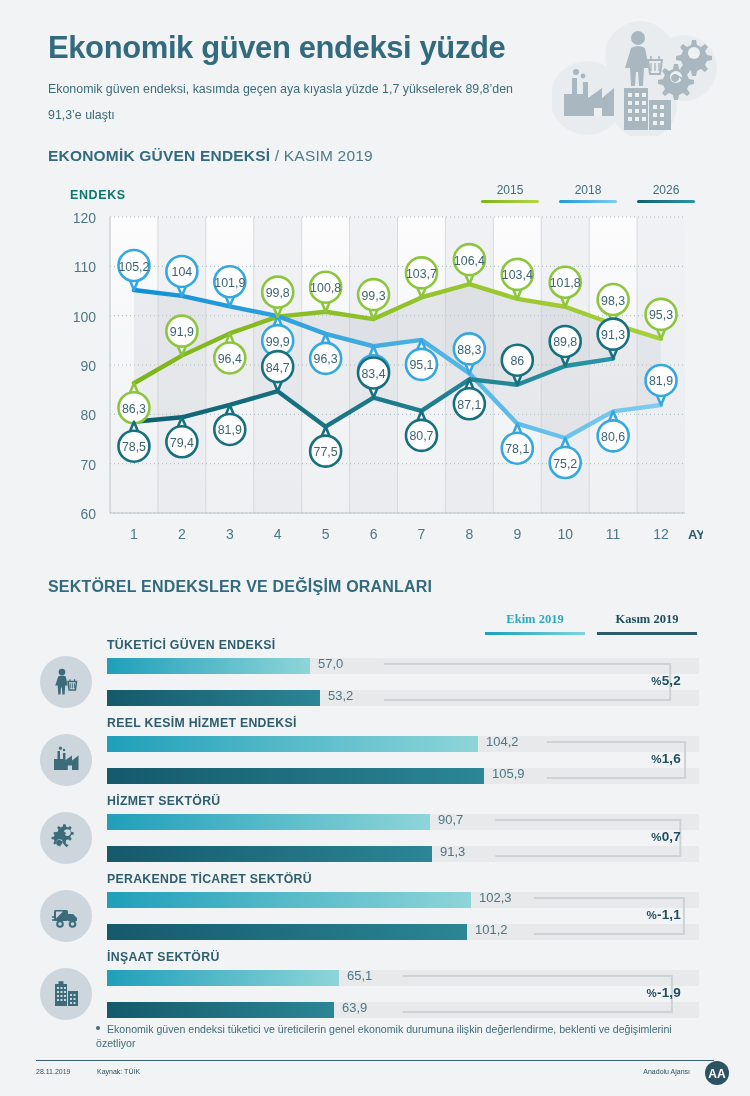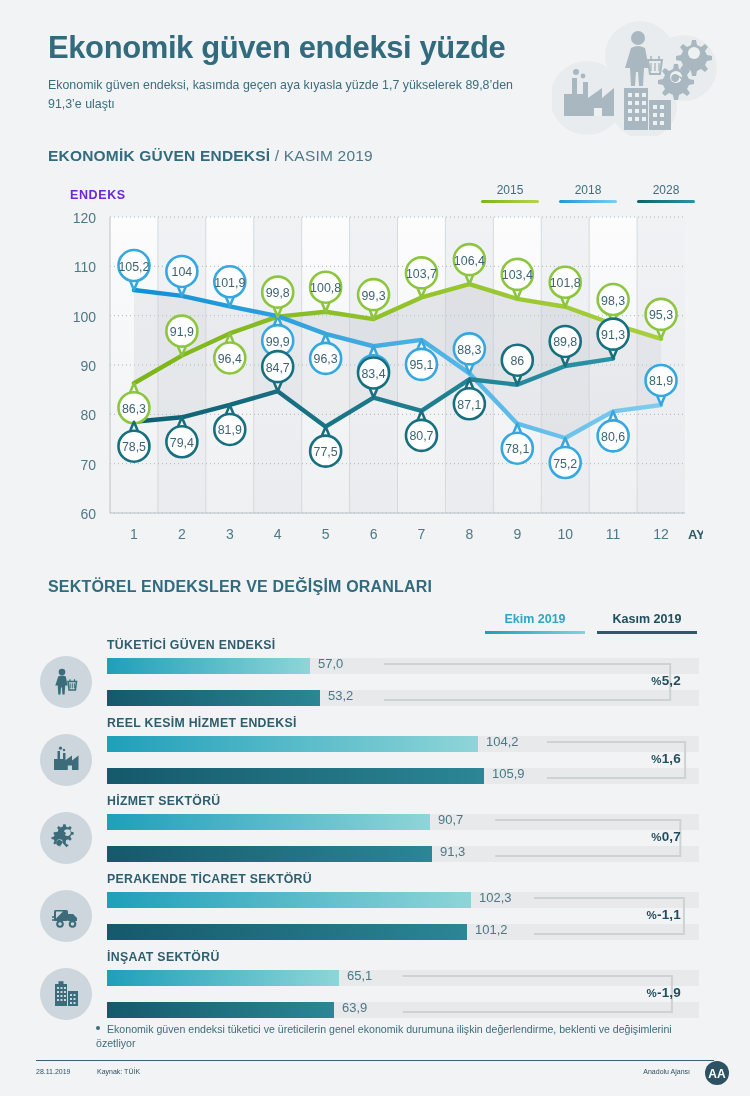--- a/index.html
+++ b/index.html
@@ -12,52 +12,52 @@
   .page { position: relative; width: 750px; height: 1096px; background: #f2f3f4; overflow: hidden; }
 
   
   .header { position: absolute; left: 0; top: 0; width: 750px; height: 140px; }
   .title {
     position: absolute; left: 48px; top: 30px;
     font-size: 31px; font-weight: bold; color: #336b7e; letter-spacing: -0.4px;
   }
   .subtitle {
     position: absolute; left: 48px; top: 76px; width: 490px;
-    font-size: 12.4px; line-height: 19px; color: #3c6d7c;
+    font-size: 12.4px; line-height: 26px; color: #3c6d7c;
   }
   .header-icons { position: absolute; right: 18px; top: 16px; width: 180px; height: 120px; }
 
   
   .chart-head {
     position: absolute; left: 48px; top: 147px;
     font-size: 15.5px; color: #336b7e; letter-spacing: 0.2px;
   }
   .chart-head b { font-weight: bold; }
   .chart-head span { font-weight: normal; color: #4d7a88; }
 
   .endeks-label {
     position: absolute; left: 70px; top: 188px;
-    font-size: 12.5px; font-weight: bold; color: #6d28d9; letter-spacing: 0.6px;
+    font-size: 12.5px; font-weight: bold; color: #0f766e; letter-spacing: 0.6px;
   }
   .legend { position: absolute; right: 55px; top: 183px; display: flex; gap: 20px; }
   .legend-item { width: 58px; text-align: center; }
   .legend-item .lg-text { font-size: 12px; color: #3d6f7e; padding-bottom: 3px; }
   .legend-item .lg-bar { height: 3px; border-radius: 2px; }
 
   .chartbox { position: absolute; left: 48px; top: 205px; width: 655px; height: 350px; }
   .chart-svg { position: absolute; left: 0; top: 0; }
 
   
   .sector-head {
     position: absolute; left: 48px; top: 578px;
     font-size: 16px; font-weight: bold; color: #336b7e; letter-spacing: 0.2px;
   }
   .col-heads { position: absolute; left: 485px; top: 612px; width: 220px; display: flex; gap: 12px; }
   .col-head { width: 100px; text-align: center; }
-  .col-head .ch-text { font-size: 12.5px; font-weight: bold; padding-bottom: 5px; }
+  .col-head .ch-text { font-size: 12.5px; font-weight: bold; padding-bottom: 5px; font-family: Liberation Serif, serif; }
   .col-head .ch-line { height: 2.5px; }
   .ch-prev .ch-text { color: #2aa8c4; }
   .ch-prev .ch-line { background: linear-gradient(90deg,#1aa0bd,#7fd3dd); }
   .ch-cur .ch-text { color: #1f4f5e; }
   .ch-cur .ch-line { background: #2c5c6b; }
 
   .rows { position: absolute; left: 0; top: 638px; width: 750px; }
   .srow { position: relative; height: 78px; }
   .sicon {
     position: absolute; left: 40px; top: 18px; width: 52px; height: 52px;
@@ -182,21 +182,21 @@
   <div class="legend">
     <div class="legend-item">
       <div class="lg-text">2015</div>
       <div class="lg-bar" style="background:linear-gradient(90deg,#7cb518,#b7d44a);"></div>
     </div>
     <div class="legend-item">
       <div class="lg-text">2018</div>
       <div class="lg-bar" style="background:linear-gradient(90deg,#1f9ad6,#7fcdf0);"></div>
     </div>
     <div class="legend-item">
-      <div class="lg-text">2028</div>
+      <div class="lg-text">2026</div>
       <div class="lg-bar" style="background:linear-gradient(90deg,#11606f,#2a93a5);"></div>
     </div>
   </div>
 
   <div class="chartbox">
     <svg class="chart-svg" id="chart" width="655" height="350" viewBox="0 0 655 350">
         <defs>
           <linearGradient id="g2017" x1="0" y1="0" x2="1" y2="0">
             <stop offset="0%" stop-color="#7cb518"></stop>
             <stop offset="100%" stop-color="#a8cf3c"></stop>

